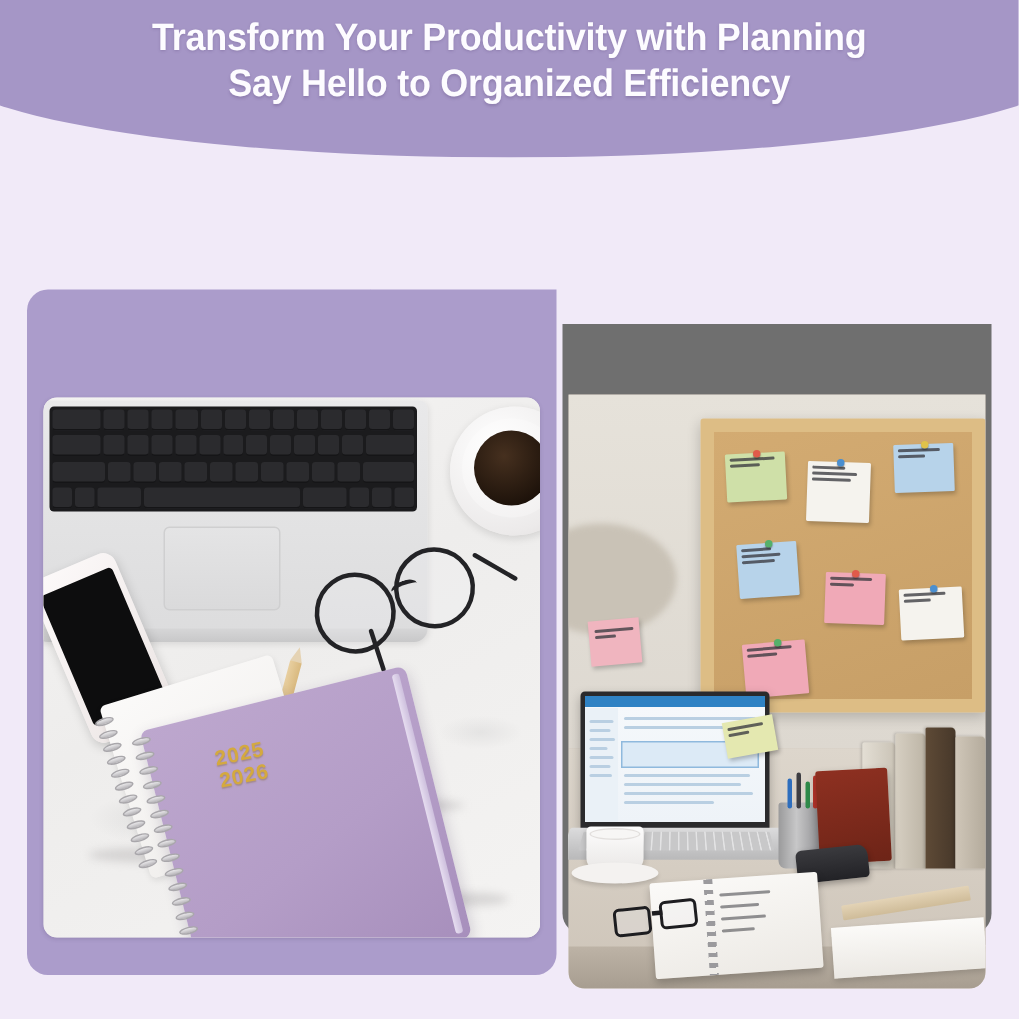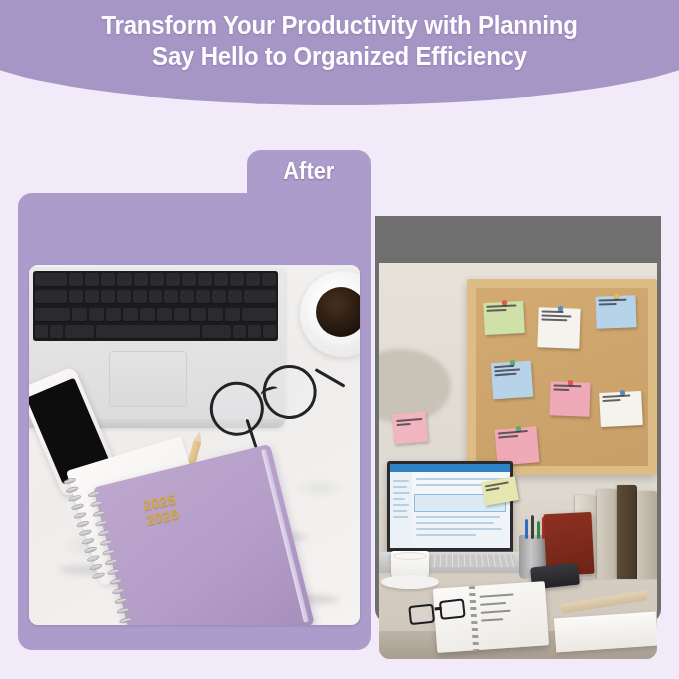--- a/index.html
+++ b/index.html
@@ -480,23 +480,20 @@
           <div class="lens2" style="left:0; top:4px;"></div>
           <div class="lens2" style="left:31px; top:2px;"></div>
           <div style="position:absolute;left:26px;top:8px;width:7px;height:2.5px;background:#1d1d20;"></div>
         </div>
 
       </div>
     </div>
   </div>
 
   <div class="panel" id="after-panel">
-    <div class="tab">
-      <span class="tab-label">After</span>
-    </div>
     <div class="notch" id="after-notch"></div>
     <div class="body">
       <div id="after-photo">
 
         <div class="marble"></div>
         <div class="marble-vein" style="left:30px; top:300px; width:80px; height:10px; filter:blur(3px);"></div>
         <div class="marble-vein" style="left:210px; top:268px; width:70px; height:8px; filter:blur(3px);"></div>
         <div class="marble-vein" style="left:250px; top:330px; width:60px; height:9px; filter:blur(3px);"></div>
 
         <div class="laptop">

